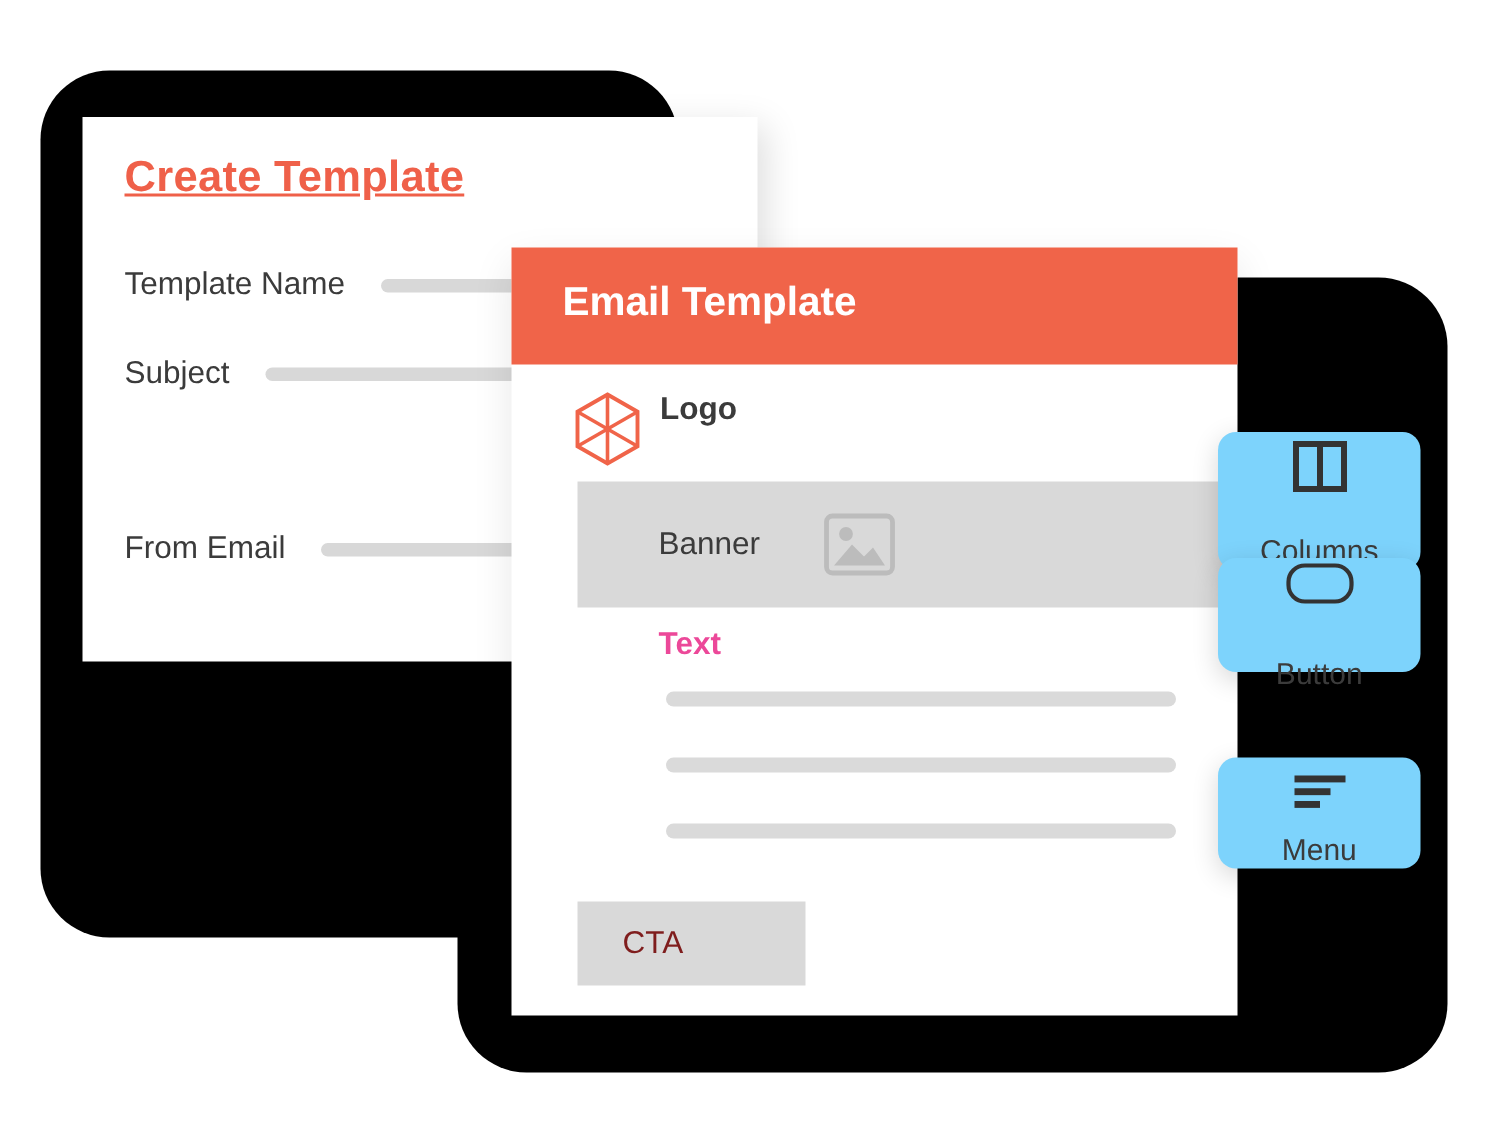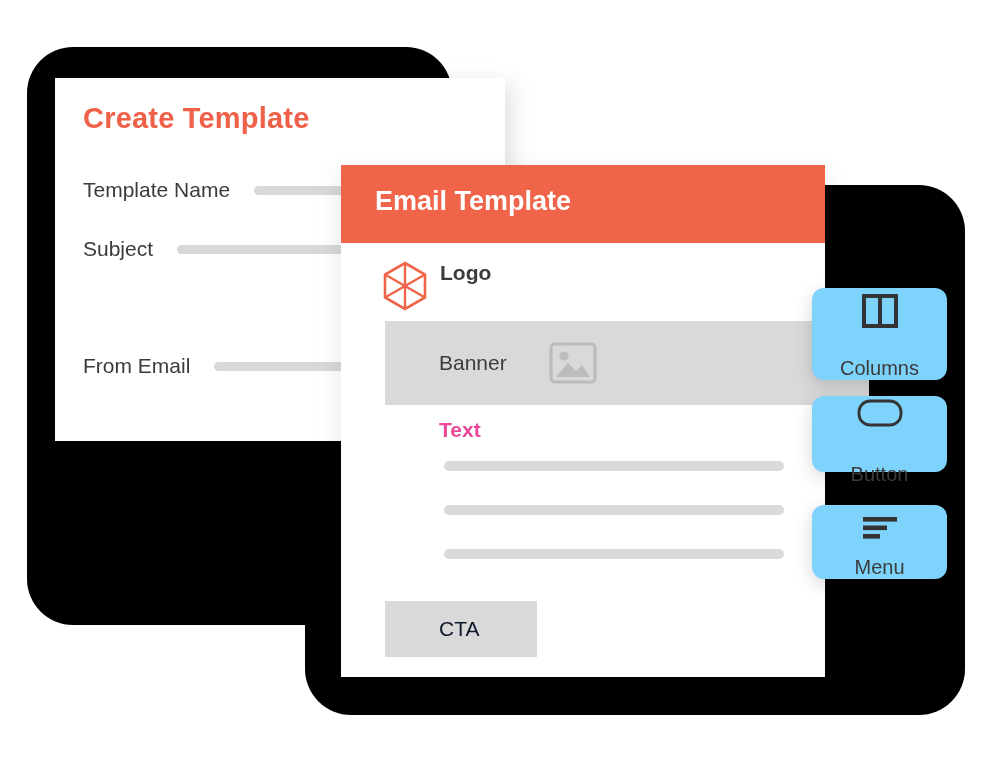--- a/index.html
+++ b/index.html
@@ -48,20 +48,21 @@
   }
   #create-title {
     position: absolute;
     left: 28px;
     top: 24px;
     font-size: 29px;
     font-weight: bold;
     color: #ef6049;
     letter-spacing: 0.2px;
     white-space: nowrap;
+    text-decoration: underline;
   }
   .form-row {
     position: absolute;
     left: 28px;
     display: flex;
     align-items: center;
     white-space: nowrap;
     gap: 8px;
   }
   .form-label {
@@ -156,22 +157,22 @@
     left: 44px;
     top: 436px;
     width: 152px;
     height: 56px;
     background: #d9d9d9;
     display: flex;
     align-items: center;
   }
   #cta-label {
     font-size: 21px;
-    color: #0f172a;
-    margin-left: 54px;
+    color: #7f1d1d;
+    margin-left: 30px;
   }
 
   
   .widget-card {
     position: absolute;
     left: 812px;
     width: 135px;
     background: #7dd3fc;
     border-radius: 12px;
     box-shadow: 0 5px 18px rgba(0,0,0,0.16);
@@ -185,21 +186,21 @@
     align-items: center;
     justify-content: center;
     height: 46px;
   }
   .widget-label {
     font-size: 20px;
     color: #3b3b3b;
     margin-top: 6px;
   }
   #widget-columns { top: 288px; height: 92px; }
-  #widget-button  { top: 396px; height: 76px; gap: 27px; }
+  #widget-button  { top: 372px; height: 76px; gap: 27px; }
   #widget-menu    { top: 505px; height: 74px; }
 </style>
 </head>
 <body>
 
 <div id="stage">
 
   <div class="blob" id="blob-left"></div>
   <div class="blob" id="blob-right"></div>
 

